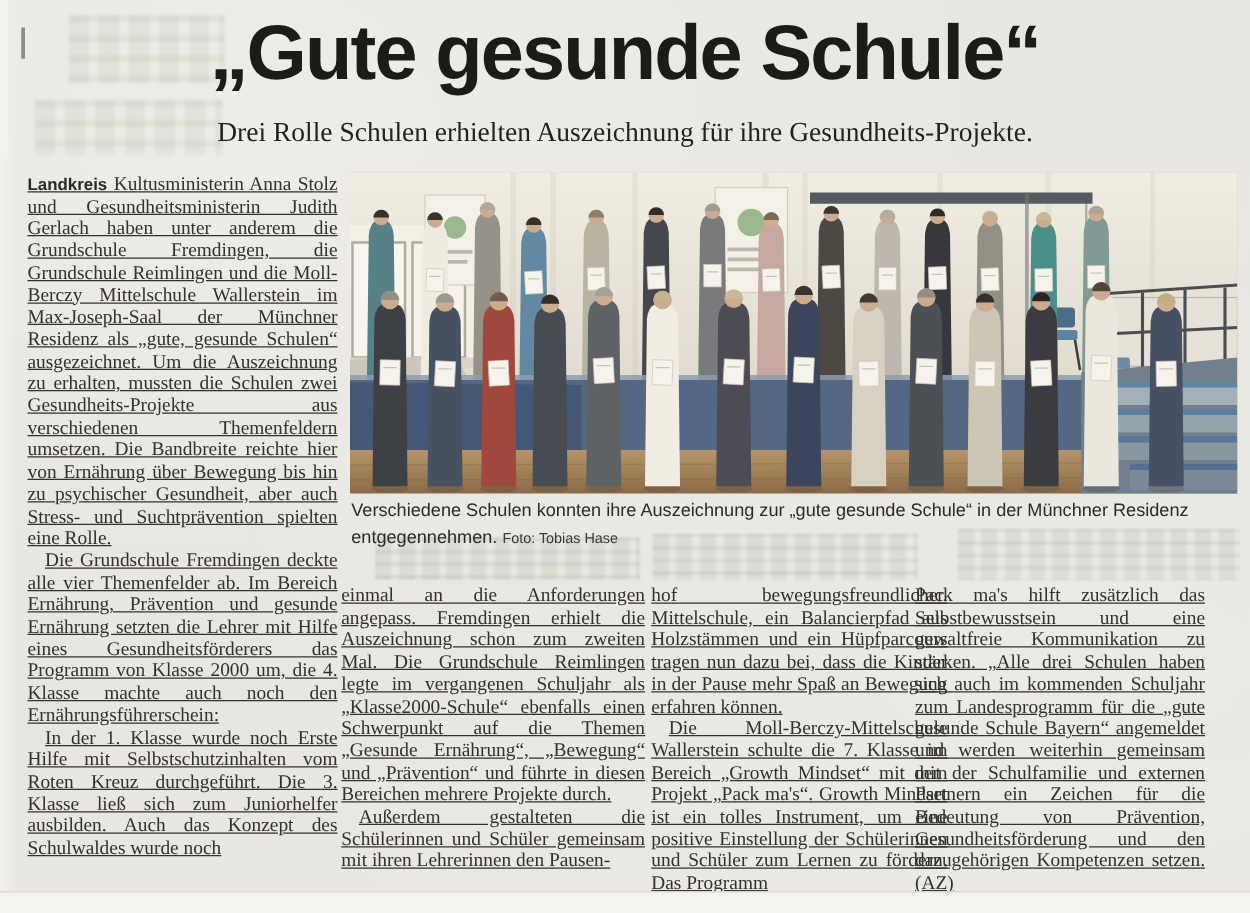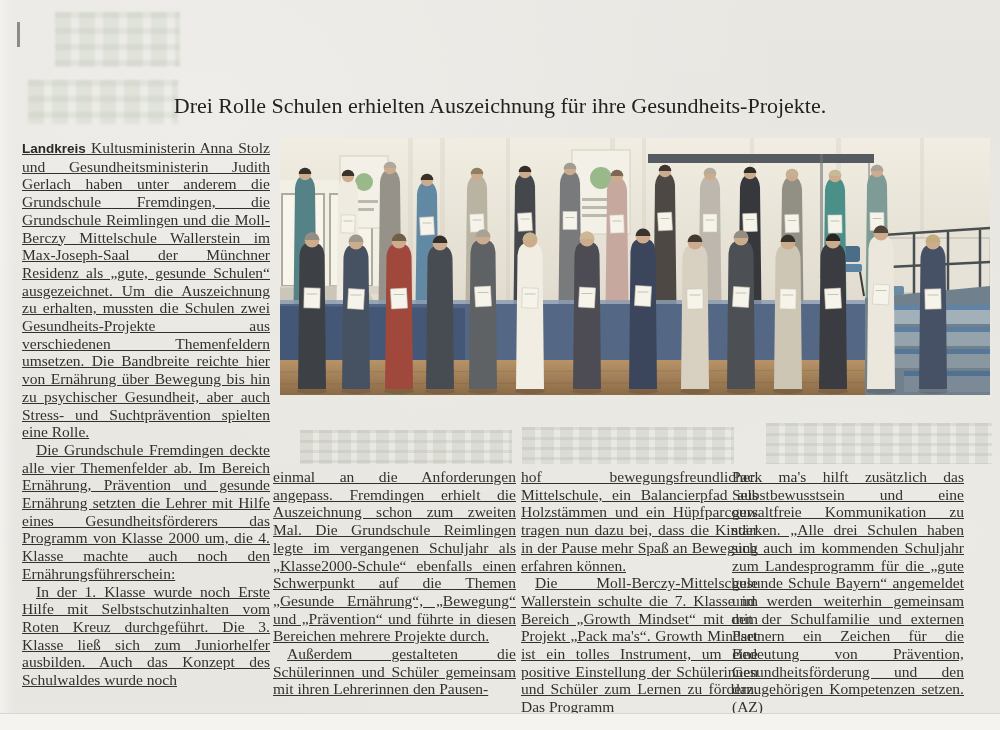--- a/index.html
+++ b/index.html
@@ -84,20 +84,21 @@
 <div class="page">
 
   <div class="edge-shade"></div>
   <div class="edge-line"></div>
   <div class="ghost green" style="left:55px;top:12px;width:125px;height:55px;"></div>
   <div class="ghost green" style="left:28px;top:80px;width:150px;height:44px;"></div>
   <div class="ghost" style="left:300px;top:430px;width:212px;height:34px;"></div>
   <div class="ghost" style="left:522px;top:427px;width:212px;height:37px;"></div>
   <div class="ghost" style="left:766px;top:423px;width:226px;height:41px;"></div>
 
+  <h1 class="headline">„Gute gesunde Schule“</h1>
   <h2 class="subhead">Drei Rolle Schulen erhielten Auszeichnung für ihre Gesundheits-Projekte.</h2>
 
   <div class="col col1">
     <p><span class="leadin">Landkreis</span> <span>Kultusministerin Anna Stolz und Gesundheitsministerin Judith Gerlach haben unter anderem die Grundschule Fremdingen, die Grundschule Reimlingen und die Moll-Berczy Mittelschule Wallerstein im Max-Joseph-Saal der Münchner Residenz als „gute, gesunde Schulen“ ausgezeichnet. Um die Auszeichnung zu erhalten, mussten die Schulen zwei Gesundheits-Projekte aus verschiedenen Themenfeldern umsetzen. Die Bandbreite reichte hier von Ernährung über Bewegung bis hin zu psychischer Gesundheit, aber auch Stress- und Suchtprävention spielten eine Rolle.</span></p>
     <p class="indent">Die Grundschule Fremdingen deckte alle vier Themenfelder ab. Im Bereich Ernährung, Prävention und gesunde Ernährung setzten die Lehrer mit Hilfe eines Gesundheitsförderers das Programm von Klasse 2000 um, die 4. Klasse machte auch noch den Ernährungsführerschein:</p>
     <p class="indent">In der 1. Klasse wurde noch Erste Hilfe mit Selbstschutzinhalten vom Roten Kreuz durchgeführt. Die 3. Klasse ließ sich zum Juniorhelfer ausbilden. Auch das Konzept des Schulwaldes wurde noch</p>
   </div>
 
   <figure class="photo">
     <svg width="710" height="257" viewBox="0 0 710 257" xmlns="http://www.w3.org/2000/svg">
@@ -406,20 +407,24 @@
             <path d="M 639 251 L 640.5 119.4 Q 641.5 109.4 647 107.4 L 659 107.4 Q 664.5 109.4 665.5 119.4 L 667 251 Z" fill="#3b4a66"></path>
             <circle cx="653" cy="104" r="7.4" fill="#d2a781"></circle>
             <path d="M 645.6 104 A 7.4 7.4 0 0 1 660.4 104 Z" fill="#c7a96a"></path>
             <rect x="645" y="151" width="16" height="20" fill="#f4f2ec" stroke="#c9c5ba" stroke-width="0.6" transform="rotate(-1 653 161)"></rect>
             <line x1="647.5" y1="157" x2="658.5" y2="157" stroke="#b9c4b0" stroke-width="1"></line>
           </g>
         </g>
     </svg>
   </figure>
 
+  <figcaption class="caption">
+    <span>Verschiedene Schulen konnten ihre Auszeichnung zur „gute gesunde Schule“ in der Münchner Residenz entgegennehmen.</span>
+    <span class="credit">Foto: Tobias Hase</span>
+  </figcaption>
 
   <div class="col col2">
     <p>einmal an die Anforderungen angepass. Fremdingen erhielt die Auszeichnung schon zum zweiten Mal. Die Grundschule Reimlingen legte im vergangenen Schuljahr als „Klasse2000-Schule“ ebenfalls einen Schwerpunkt auf die Themen „Gesunde Ernährung“, „Bewegung“ und „Prävention“ und führte in diesen Bereichen mehrere Projekte durch.</p>
     <p class="indent">Außerdem gestalteten die Schülerinnen und Schüler gemeinsam mit ihren Lehrerinnen den Pausen-</p>
   </div>
   <div class="col col3">
     <p>hof bewegungsfreundlicher. Mittelschule, ein Balancierpfad aus Holzstämmen und ein Hüpfparcours tragen nun dazu bei, dass die Kinder in der Pause mehr Spaß an Bewegung erfahren können.</p>
     <p class="indent">Die Moll-Berczy-Mittelschule Wallerstein schulte die 7. Klasse im Bereich „Growth Mindset“ mit dem Projekt „Pack ma's“. Growth Mindset ist ein tolles Instrument, um eine positive Einstellung der Schülerinnen und Schüler zum Lernen zu fördern. Das Programm</p>
   </div>
   <div class="col col4">

